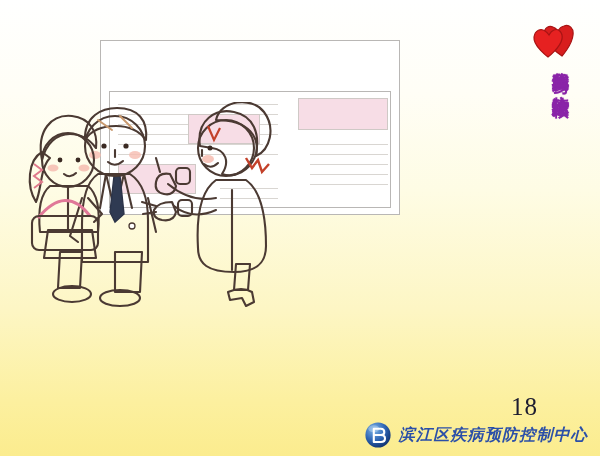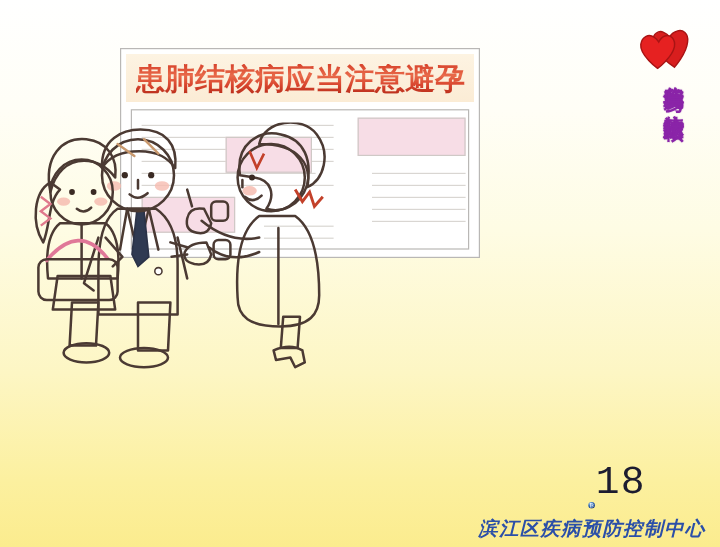--- a/index.html
+++ b/index.html
@@ -138,57 +138,53 @@
     letter-spacing: 0.3px;
     text-indent: 31px;
     text-align: left;
   }
 
   
   #pagenum {
     position: absolute;
     right: 62px;
     bottom: 35px;
-    font-family: Liberation Mono, monospace;
-    font-size: 33px;
+    font-family: Liberation Serif, serif;
+    font-size: 25px;
     color: #1c1c30;
     letter-spacing: 1px;
   }
   #footer-brand {
     position: absolute;
     right: 12px;
     bottom: 4px;
     height: 34px;
     display: flex;
     align-items: center;
     gap: 7px;
-    flex-direction: column;
   }
   .brand-logo { width: 28px; height: 28px; display: block; }
   .brand-text {
     font-family: "DejaVu Sans", "Liberation Sans", sans-serif;
     font-weight: bold;
     font-style: italic;
     font-size: 16px;
     letter-spacing: 1.2px;
     color: #2b4fa8;
     white-space: nowrap;
   }
 </style>
 </head>
 <body>
 
 <div id="slide">
 
   <div id="illustration">
 
     <div class="board">
-      <div class="board-header">
-        <span class="board-title">患肺结核病应当注意避孕</span>
-      </div>
       <div class="board-body">
 
         <div class="tline" style="left:8px; top:12px; width:160px;"></div>
         <div class="tline" style="left:8px; top:22px; width:160px;"></div>
         <div class="tline" style="left:8px; top:32px; width:160px;"></div>
         <div class="tline" style="left:8px; top:42px; width:160px;"></div>
         <div class="tline" style="left:8px; top:52px; width:145px;"></div>
         <div class="tline" style="left:8px; top:62px; width:160px;"></div>
         <div class="tline" style="left:200px; top:52px; width:78px;"></div>
         <div class="tline" style="left:200px; top:62px; width:78px;"></div>

